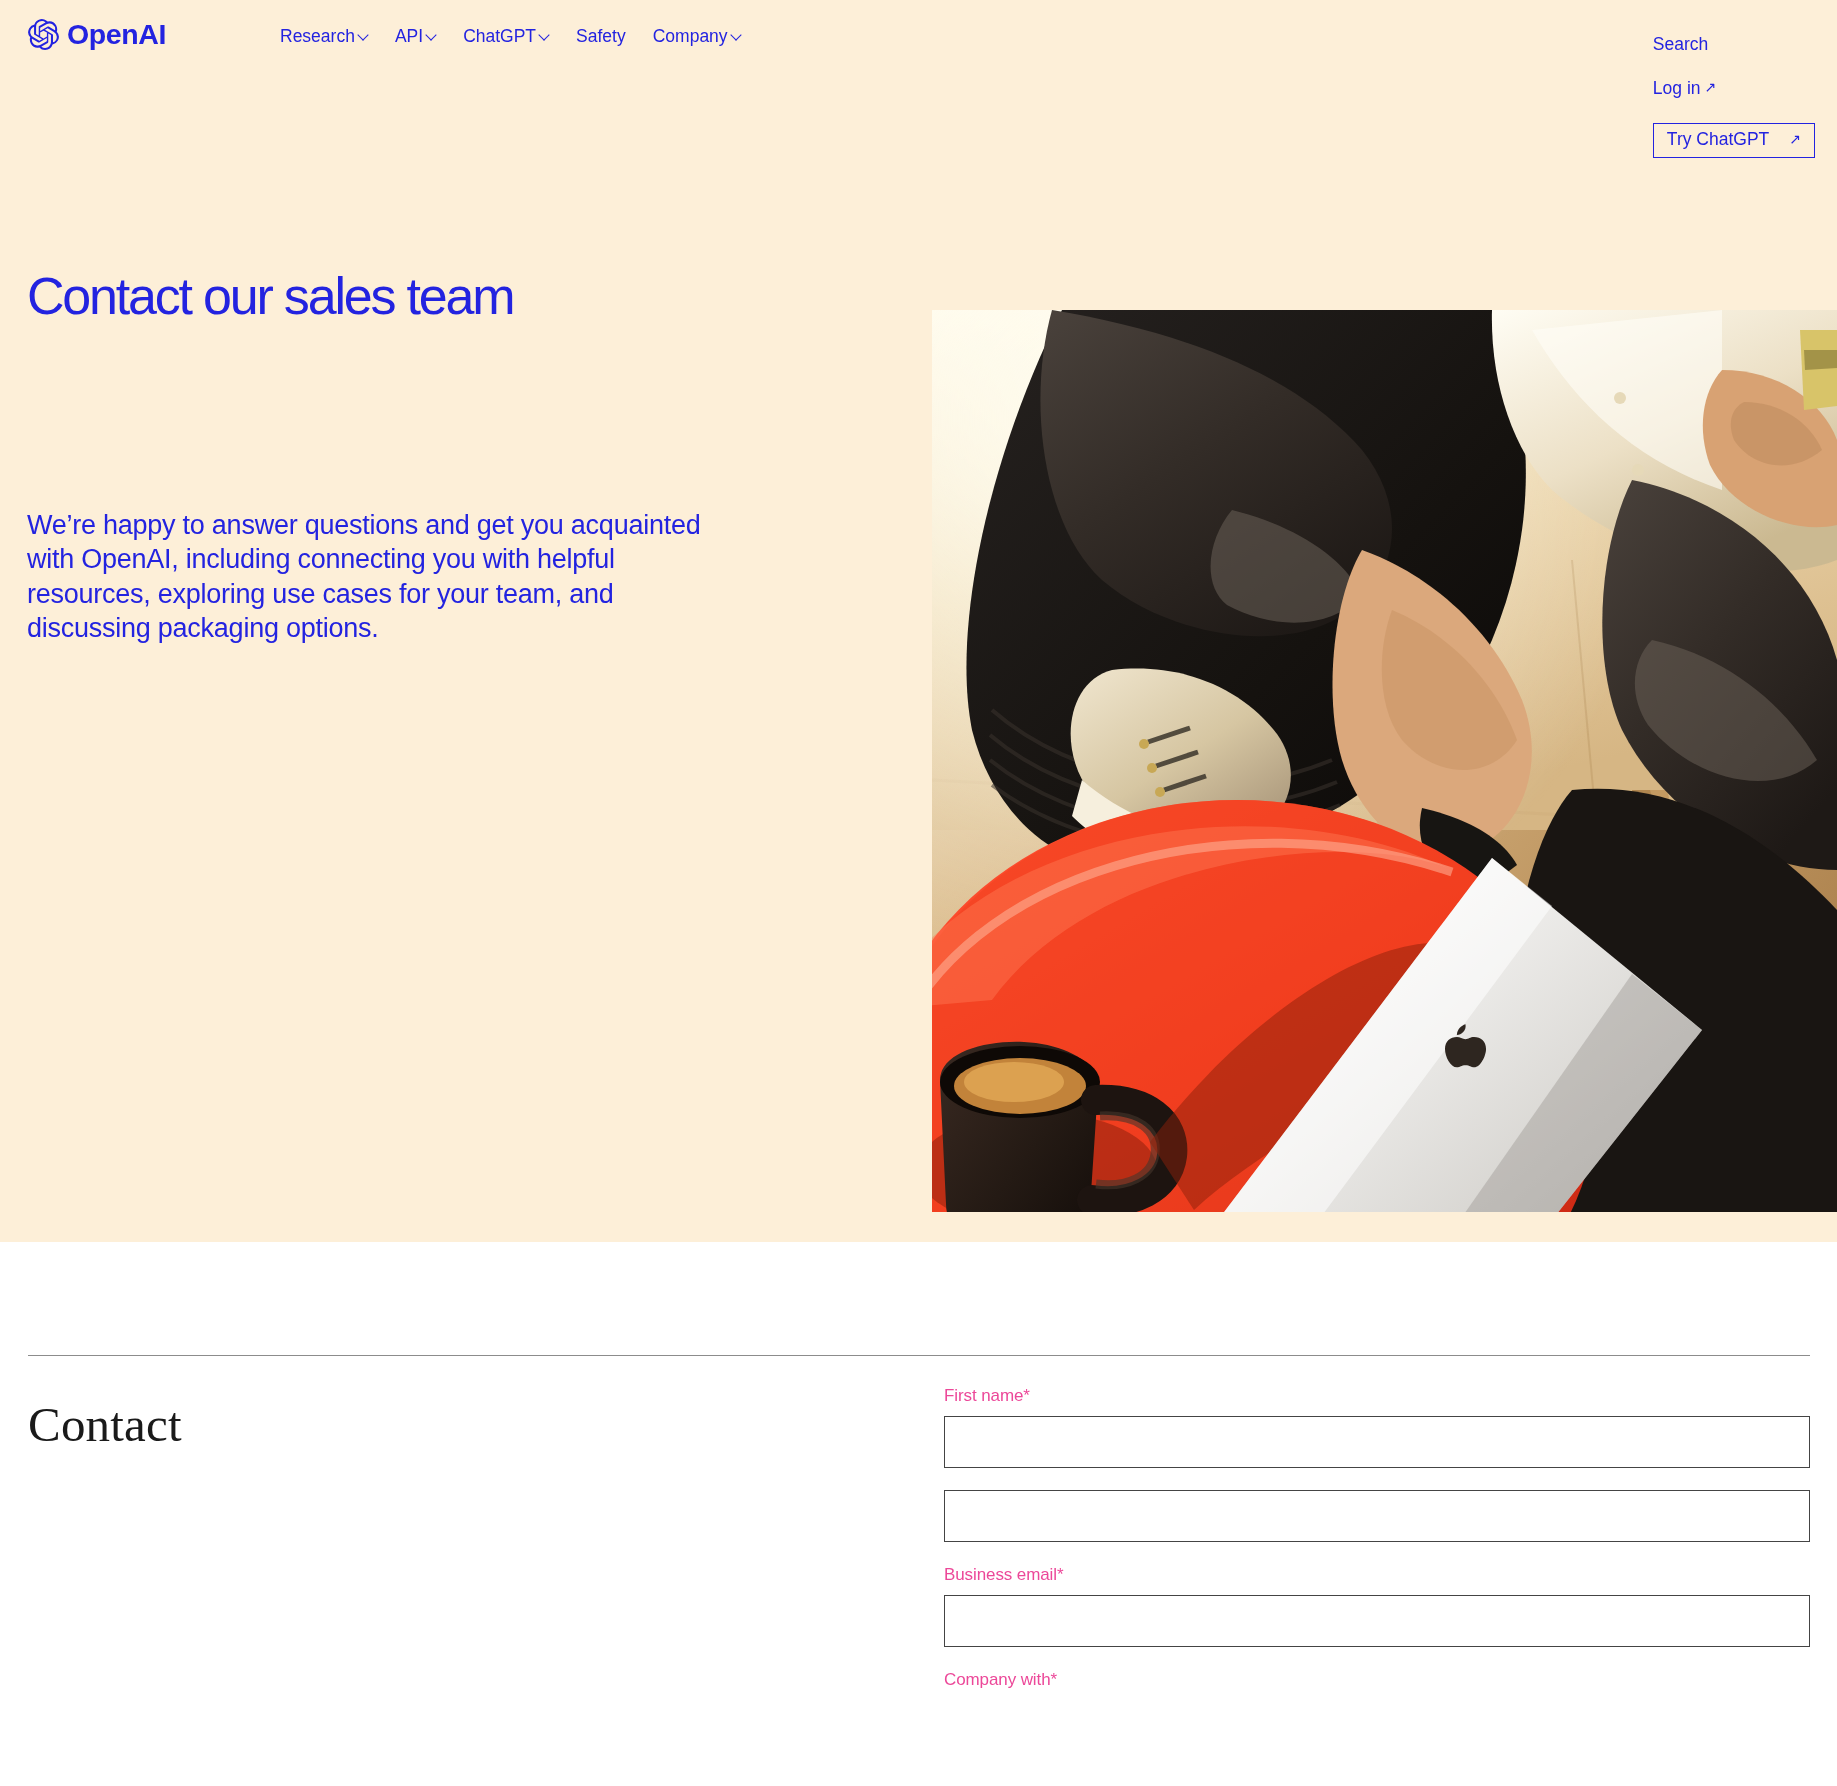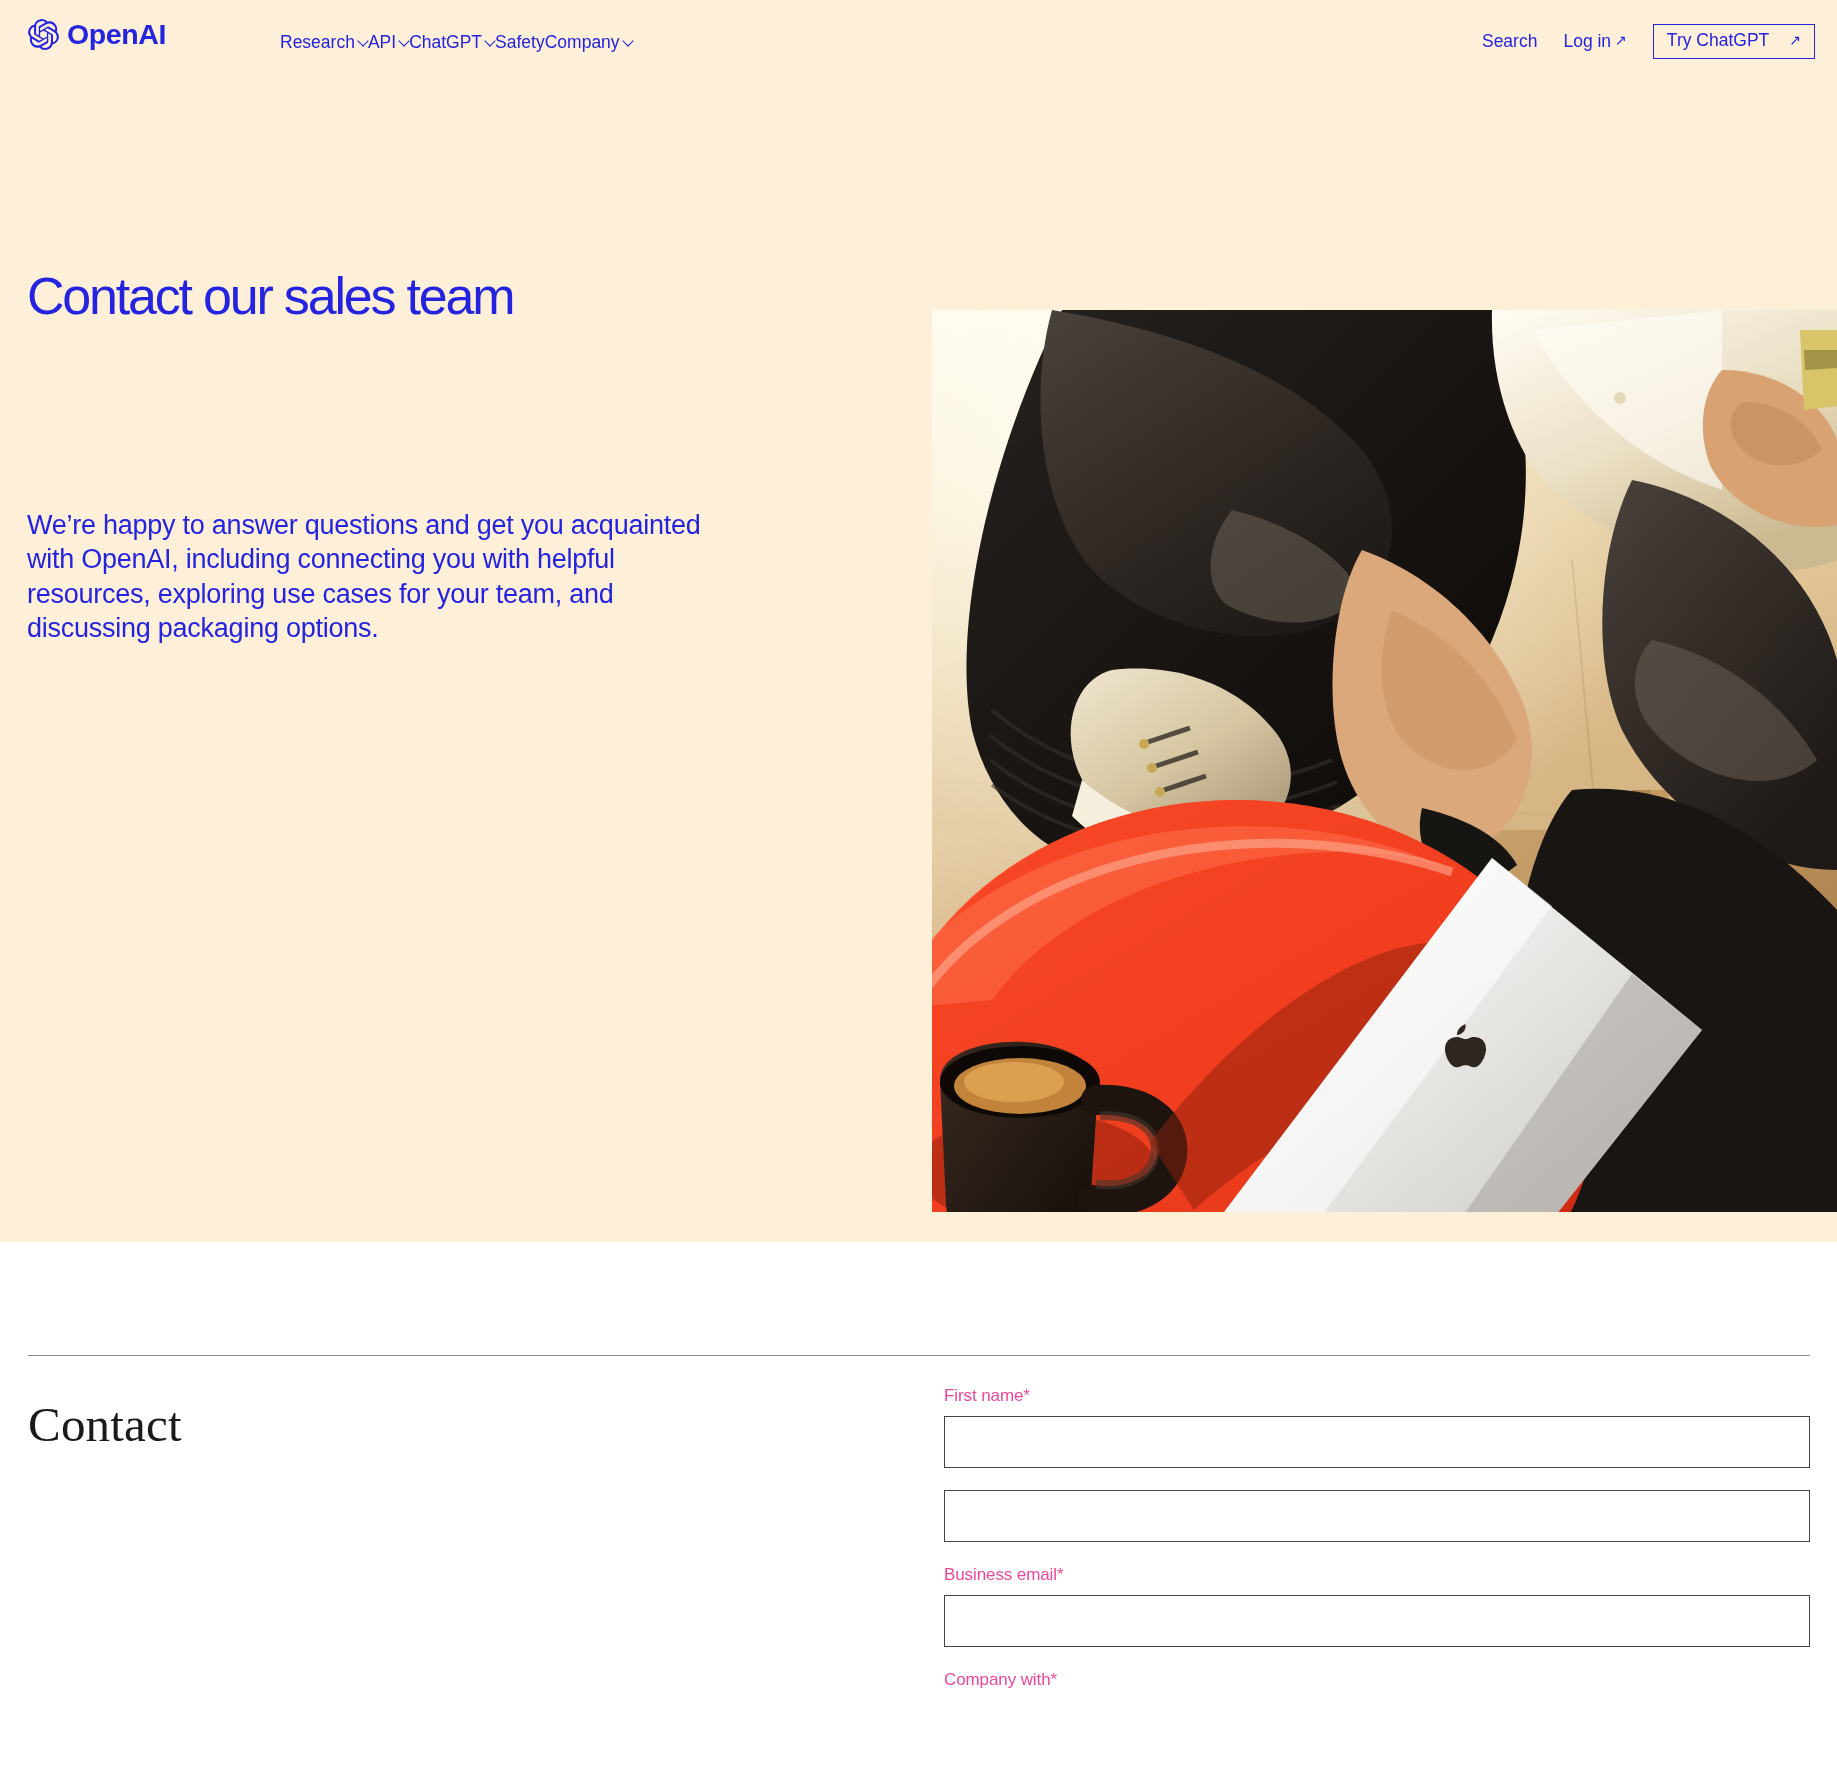--- a/index.html
+++ b/index.html
@@ -46,21 +46,21 @@
     color: #2323e0;
     letter-spacing: -0.4px;
     line-height: 1;
   }
 
   .nav-center {
     position: absolute;
     left: 280px; top: 28px;
     display: flex;
     align-items: flex-end;
-    margin-top: 6px;
+    gap: 27px;
   }
   .nav-link {
     display: inline-flex;
     align-items: center;
     gap: 4px;
     font-size: 17.5px;
     color: #2323e0;
     text-decoration: none;
     line-height: 1;
     white-space: nowrap;
@@ -76,24 +76,24 @@
     position: absolute;
     left: 0; top: 0;
     width: 7px; height: 7px;
     border-right: 1.9px solid #2323e0;
     border-bottom: 1.9px solid #2323e0;
     transform: rotate(45deg);
   }
 
   .nav-right {
     position: absolute;
-    right: 22px; top: 24px;
+    right: 22px; top: 36px;
     display: flex;
-    align-items: center;
     gap: 26px;
+    flex-direction: column;
   }
   .nav-right .nav-link { font-size: 17.5px; }
   .arrow-ne {
     display: inline-block;
     font-size: 14px;
     line-height: 1;
     position: relative;
     top: -1px;
   }
   .cta-btn {

